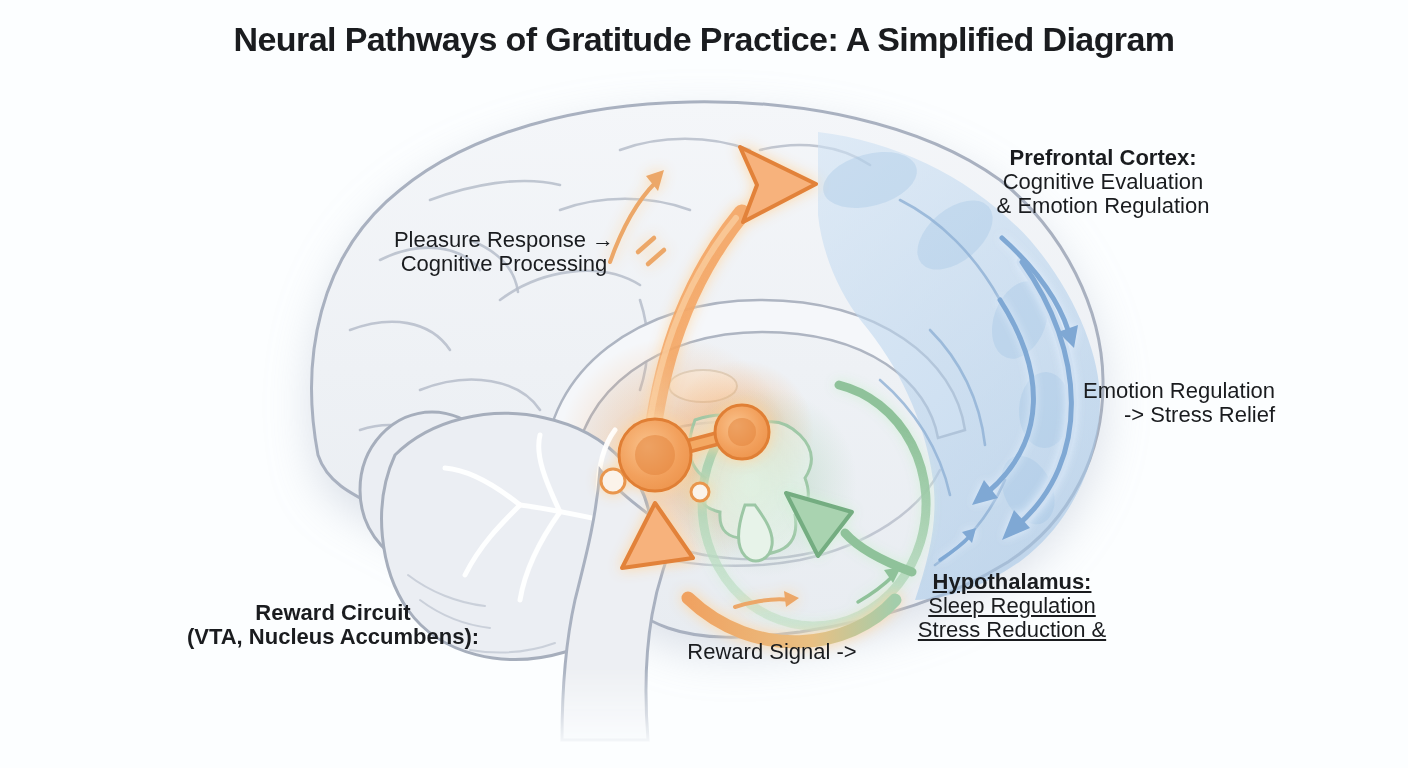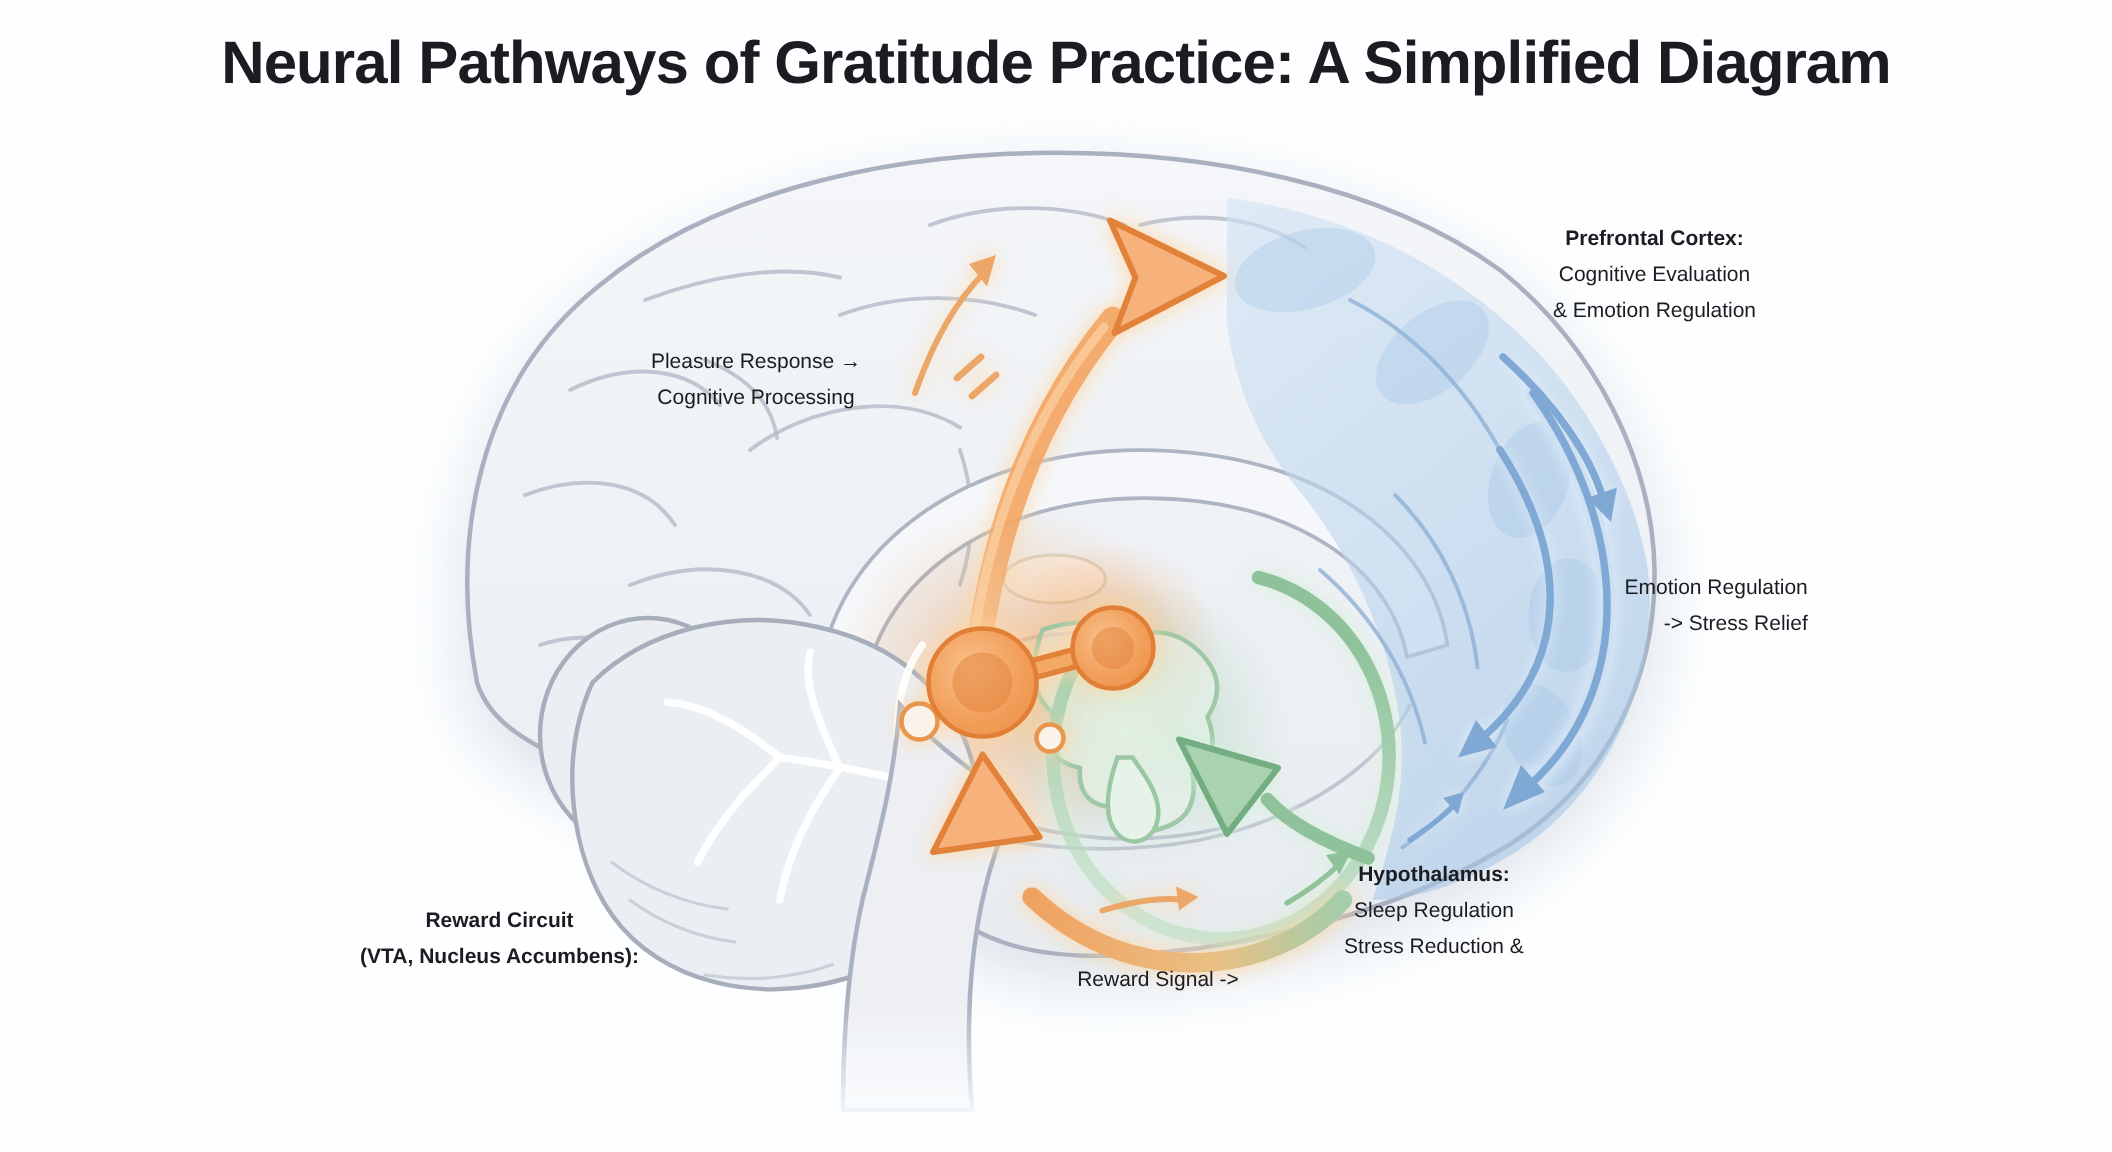--- a/index.html
+++ b/index.html
@@ -1,26 +1,26 @@
 <!DOCTYPE html>
 <html style="--c-background: #fcfeff; --c-text: #1a1c1f; --c-orange: #f2a05c; --c-orange-deep: #e2823a; --c-blue-region: #b7d2ec; --c-blue-arrow: #7fa8d4; --c-green: #9cc7a5; --c-green-arrow: #8fc29a; --c-brain-fill: #eff1f5; --c-brain-outline: #a9b1c0;"><head>
 <meta charset="utf-8">
 <style>
   html,body{margin:0;padding:0;}
   body{font-family:"Liberation Sans",sans-serif;background:var(--c-background,#fcfeff);}
   .stage{position:relative;width:1408px;height:768px;overflow:hidden;background:var(--c-background,#fcfeff);}
   .title{
     position:absolute;left:0;right:0;top:20px;text-align:center;
-    font-size:40px;font-weight:700;letter-spacing:-0.6px;
+    font-size:34px;font-weight:700;letter-spacing:-0.6px;
     color:var(--c-text,#1a1c1f);
   }
   svg.diagram{position:absolute;left:0;top:0;}
   .label{
     position:absolute;color:var(--c-text,#1a1c1f);
-    font-size:14px;line-height:24px;text-align:center;white-space:nowrap;
+    font-size:22px;line-height:24px;text-align:center;white-space:nowrap;
   }
   .label.center{transform:translateX(-50%);}
   .label.leftalign{text-align:right;}
   .label .hd{font-weight:700;}
   .label span{display:block;}
 
   
   .cerebrum{fill:url(#gradCortex);stroke:var(--c-brain-outline,#a9b1c0);stroke-width:3;}
   .halo{filter:drop-shadow(0 16px 22px rgba(140,152,175,.28));}
   .gyrus{fill:none;stroke:#b6bdca;stroke-width:2.6;stroke-linecap:round;opacity:.85;}
@@ -283,21 +283,21 @@
     <span class="hd">Prefrontal Cortex:</span>
     <span>Cognitive Evaluation</span>
     <span>&amp; Emotion Regulation</span>
   </div>
 
   <div class="label leftalign" style="left:1083px;top:379px;">
     <span>Emotion Regulation</span>
     <span>-&gt; Stress Relief</span>
   </div>
 
-  <div class="label center" style="left:956px;top:570px;">
+  <div class="label center" style="left:1012px;top:570px;text-decoration:underline;">
     <span class="hd">Hypothalamus:</span>
     <span>Sleep Regulation</span>
     <span>Stress Reduction &amp;</span>
   </div>
 
   <div class="label center" style="left:772px;top:640px;">
     <span>Reward Signal -&gt;</span>
   </div>
 
   <div class="label center" style="left:333px;top:601px;">

